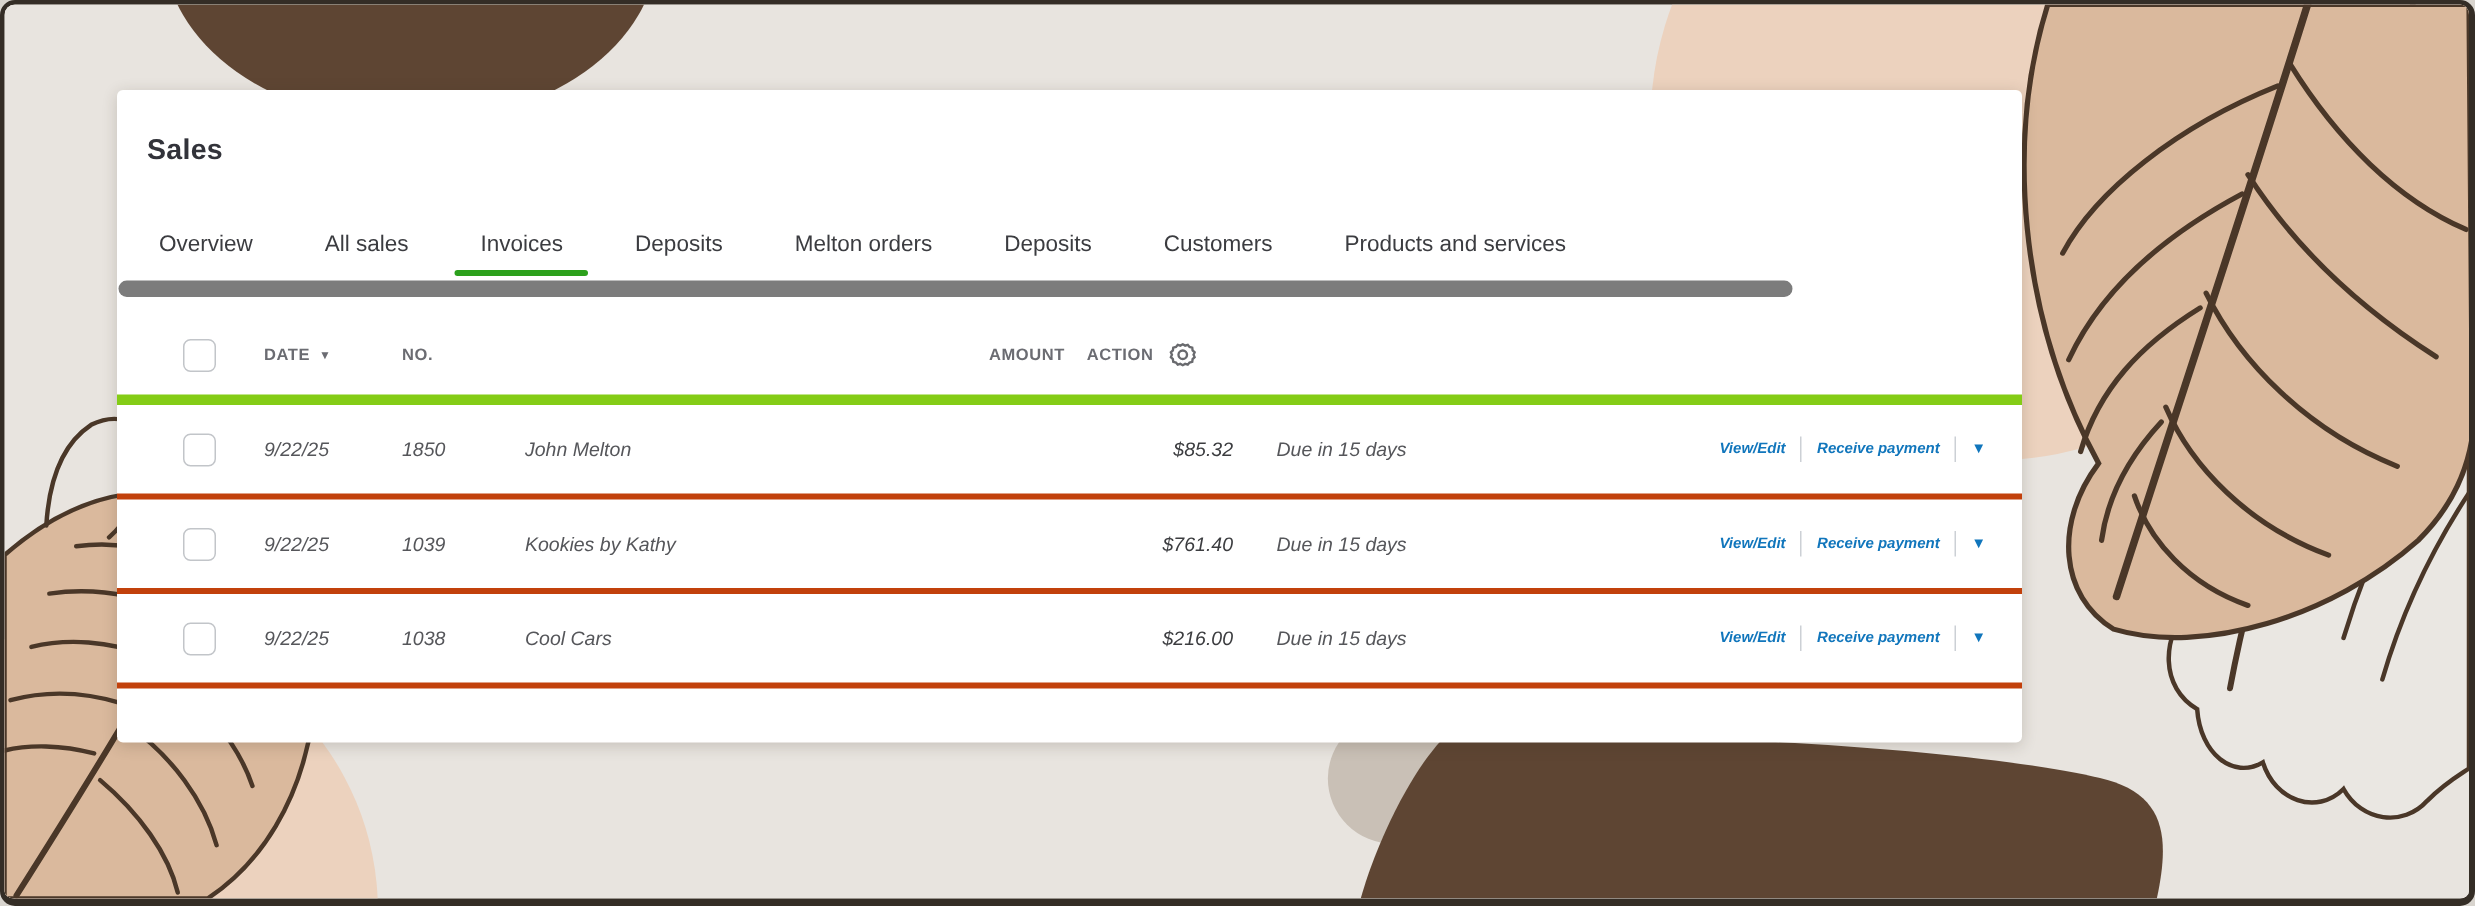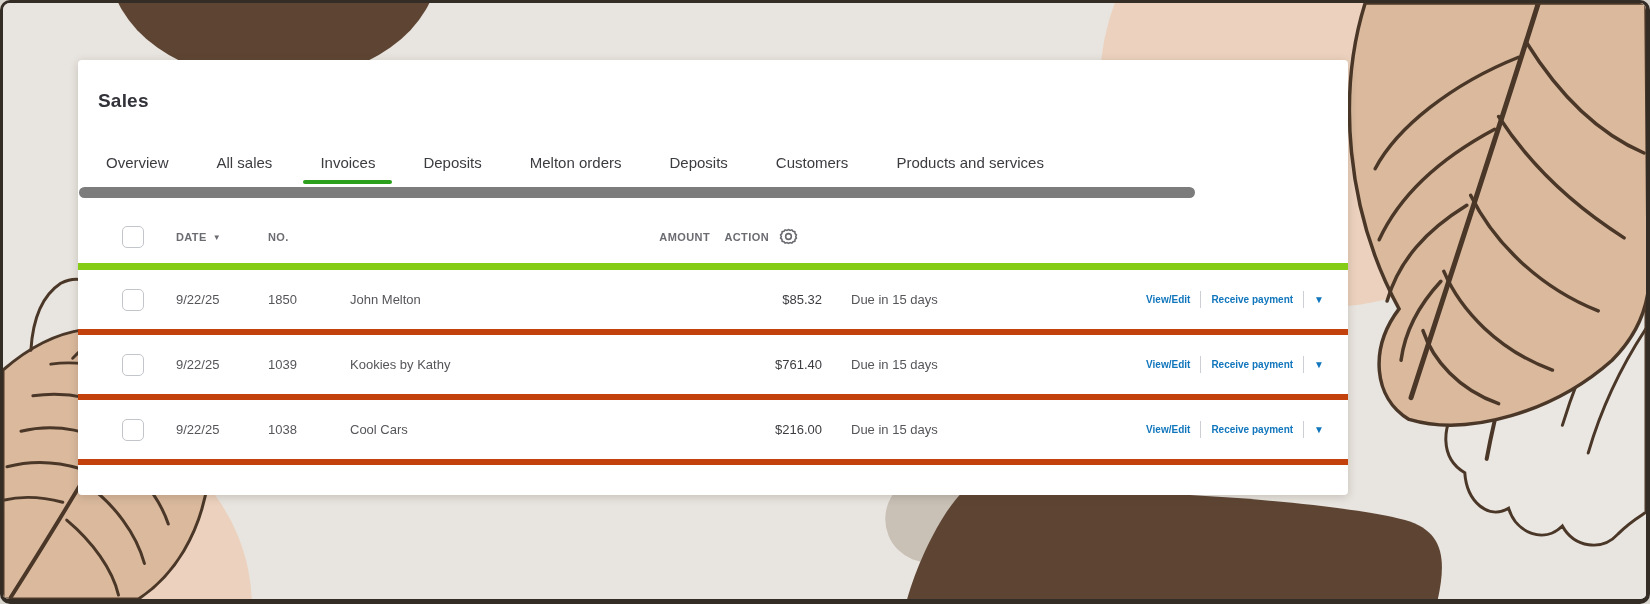--- a/index.html
+++ b/index.html
@@ -17,21 +17,21 @@
   
   .tabs{display:flex;gap:48px;padding-left:28px;margin-top:42px;white-space:nowrap;overflow:hidden;}
   .tab{font-size:15px;color:#3b3c40;position:relative;padding-bottom:13px;cursor:pointer;flex:0 0 auto;}
   .tab.active::after{content:"";position:absolute;left:-17px;right:-17px;bottom:0;height:4px;
         border-radius:2px;background:#2ca01c;}
   .tabs-scrollbar{width:1116px;height:11px;border-radius:6px;background:#7c7c7c;margin:3px 0 0 1px;}
 
   
   .thead,.trow{display:grid;grid-template-columns:98px 92px 82px 360px 112px 1fr auto;align-items:center;}
   .thead{height:72px;padding-top:12px;box-sizing:border-box;border-bottom:7px solid #84cc16;}
-  .trow{height:59px;border-bottom:6px solid #c2410c;}
+  .trow{height:59px;border-bottom:4px solid #c2410c;font-style:italic;}
   .th{font-size:11px;font-weight:700;color:#6b6c72;letter-spacing:.4px;}
   .td{font-size:13px;color:#55565a;}
   .cell-amount{text-align:right;color:#3c3d40;}
   .th.cell-amount{color:#6b6c72;}
   .cell-status{padding-left:29px;}
   .cell-action{display:flex;align-items:center;justify-content:flex-end;padding-right:24px;}
   .cb{width:22px;height:22px;margin-left:44px;border:1.5px solid #c2c5c9;border-radius:5px;
       background:#fff;box-sizing:border-box;cursor:pointer;}
   .sort-caret{font-size:8px;color:#6b6c72;margin-left:6px;vertical-align:1px;}
   .link{color:#1176bc;font-size:10px;font-weight:700;cursor:pointer;}

